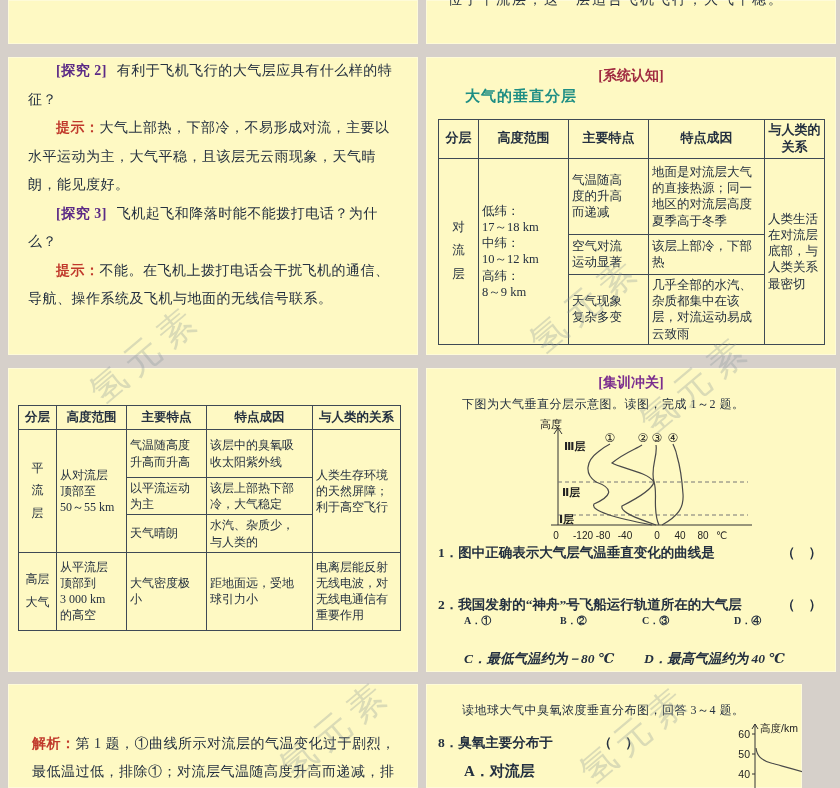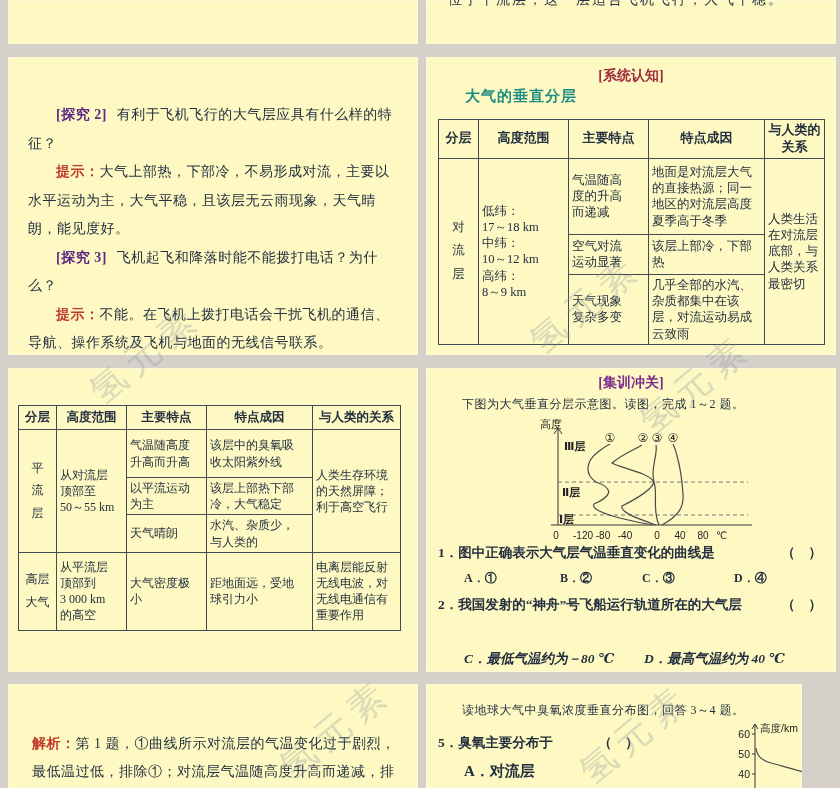--- a/index.html
+++ b/index.html
@@ -16,21 +16,21 @@
   #s2r{left:426px;top:57px;width:410px;height:298px;}
   #s3l{left:8px;top:368px;width:410px;height:304px;}
   #s3r{left:426px;top:368px;width:410px;height:304px;}
   #s4l{left:8px;top:684px;width:410px;height:104px;}
   #s4r{left:426px;top:684px;width:376px;height:104px;}
 
   .clip-line{position:absolute;top:-9px;left:22px;font-size:14px;letter-spacing:2px;color:#2a3442;white-space:nowrap;}
 
   
   .para{position:relative;margin:0;padding:0 20px;font-size:14px;line-height:28.5px;text-indent:2em;letter-spacing:.5px;}
-  #s2l .block{padding-top:44px;}
+  #s2l .block{}
   .lbl-purple{color:#5b2a86;font-weight:bold;margin-right:10px;}
   .lbl-red{color:#c0392b;font-weight:bold;}
 
   
   .tag{position:absolute;width:100%;text-align:center;font-weight:bold;font-size:14px;}
   .tag.red{color:#a02a40;}
   .tag.purple{color:#7b2d8e;}
   .sec-title{position:absolute;left:39px;top:30px;color:#1e8e84;font-weight:bold;font-size:15px;letter-spacing:1px;}
   table.sheet{border-collapse:collapse;position:absolute;table-layout:fixed;}
   .sheet th,.sheet td{border:1px solid #3f4a55;padding:2px 3px;vertical-align:middle;}
@@ -38,21 +38,21 @@
   .pre{white-space:pre-line;}
   #t1{left:12px;top:62px;width:386px;font-size:12.5px;line-height:1.3;}
   #t1 th{font-size:13px;}
   #t2{left:10px;top:37px;width:382px;font-size:12px;line-height:1.35;}
   #t2 th{font-size:12.5px;}
   .vlayer{text-align:center;word-break:break-all;line-height:1.9;}
 
   
   .intro{position:absolute;left:12px;right:12px;font-size:12px;letter-spacing:.5px;text-indent:2em;}
   .qline{position:absolute;left:12px;right:14px;display:flex;justify-content:space-between;font-size:13.5px;font-weight:bold;}
-  .optgrid4{position:absolute;left:38px;display:grid;grid-template-columns:96px 82px 92px auto;font-size:12px;font-weight:bold;}
+  .optgrid4{position:absolute;left:38px;display:grid;grid-template-columns:96px 82px 92px auto;font-size:10px;font-weight:bold;margin-top:44px;}
   .optgrid2{position:absolute;left:38px;display:grid;grid-template-columns:180px auto;font-size:13.5px;font-weight:bold;}
   svg text{font-family:"Liberation Sans","DejaVu Sans",sans-serif;}
 
   
   #s4l .para{padding:46px 22px 0 24px;text-indent:0;line-height:28px;}
 
   
   .q3row{position:absolute;left:12px;font-size:13.5px;font-weight:bold;}
   .q3row .blank{margin-left:42px;}
   .optA{position:absolute;left:38px;font-size:15px;font-weight:bold;}
@@ -245,21 +245,21 @@
   </div>
 </div>
 
 <div class="slide" id="s4l">
   <p class="para"><span class="lbl-red">解析：</span><span>第 1 题，①曲线所示对流层的气温变化过于剧烈，最低温过低，排除①；对流层气温随高度升高而递减，排除④；平</span></p>
 </div>
 
 <div class="slide" id="s4r">
   <div class="intro" style="top:18px;">读地球大气中臭氧浓度垂直分布图，回答 3～4 题。</div>
   <div class="q3row" style="top:50px;">
-    <span>5．臭氧主要分布于</span>
+    <span>8．臭氧主要分布于</span>
     <span class="blank">（　）</span>
   </div>
   <div class="optA" style="top:78px;">A．对流层</div>
 
   <svg style="position:absolute;left:305px;top:32px;" width="105" height="72" viewBox="0 0 105 72">
     <line x1="24" y1="8" x2="24" y2="72" stroke="#333" stroke-width="1"></line>
     <polyline points="21,13 24,8 27,13" fill="none" stroke="#333" stroke-width="1"></polyline>
     <text x="29" y="16" font-size="10.5" fill="#222">高度/km</text>
     <line x1="21" y1="18" x2="24" y2="18" stroke="#333" stroke-width="1"></line>
     <line x1="21" y1="38" x2="24" y2="38" stroke="#333" stroke-width="1"></line>

